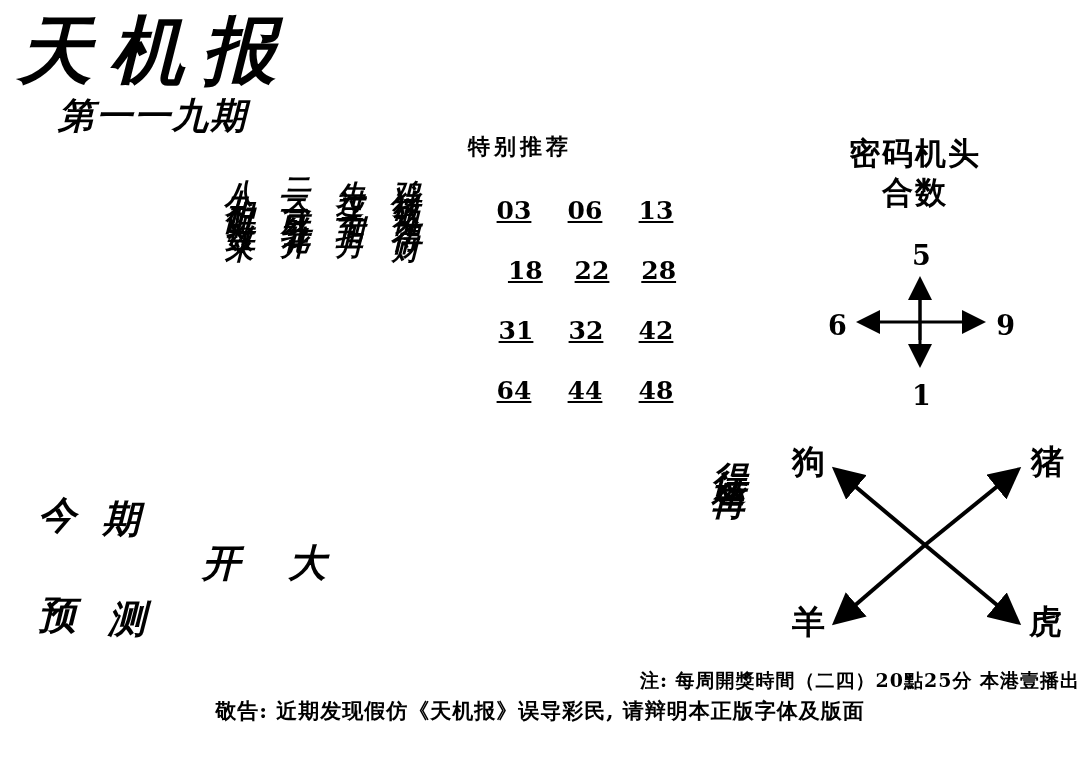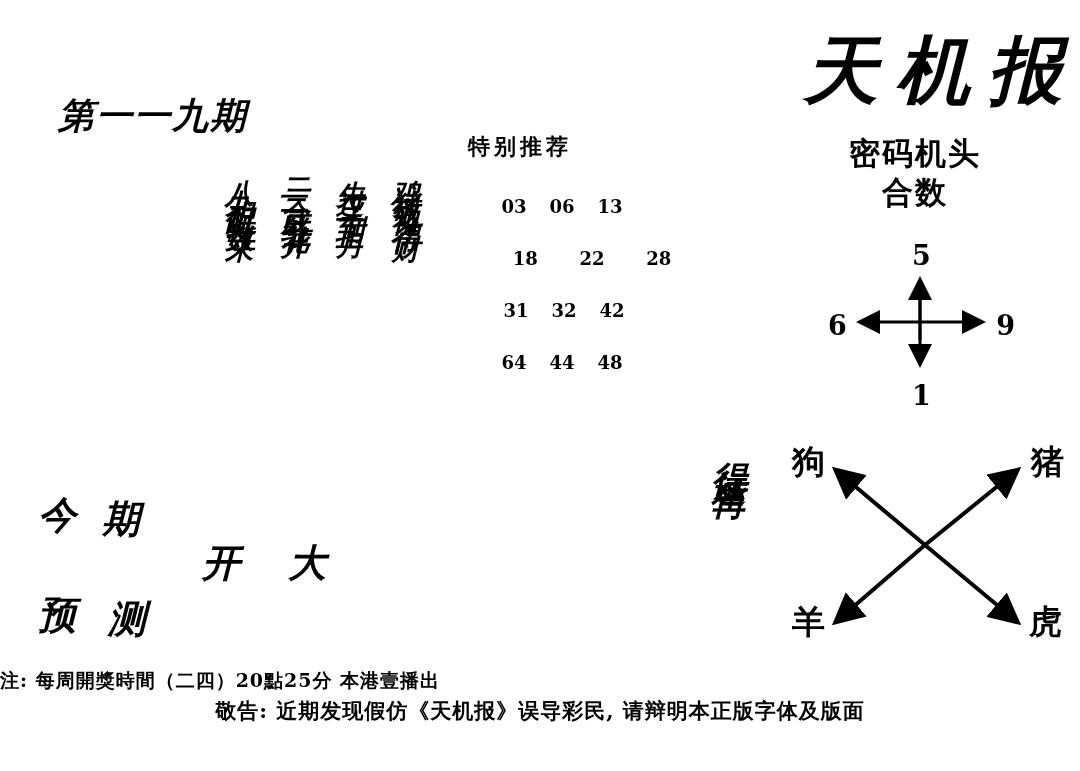--- a/index.html
+++ b/index.html
@@ -21,29 +21,28 @@
     width: 1080px;
     height: 771px;
   }
 
   
   .title {
     position: absolute;
     left: 0;
     top: 10px;
     width: 1080px;
-    text-align: right;
+    text-align: left;
     font-family: "DejaVu Serif", serif;
     font-size: 74px;
     font-weight: bold;
     letter-spacing: 18px;
     text-indent: 18px;
     font-style: italic;
     line-height: 1.1;
-    margin-top: 20px;
   }
 
   
   .issue {
     position: absolute;
     left: 58px;
     top: 92px;
     font-size: 36px;
     font-weight: bold;
     letter-spacing: 2px;
@@ -83,24 +82,26 @@
     letter-spacing: 4px;
   }
   .rec-grid {
     position: absolute;
     left: 490px;
     top: 196px;
     width: 190px;
   }
   .rec-row {
     display: flex;
-    font-size: 18px;
+    justify-content: space-between;
+    font-size: 25px;
     font-weight: bold;
     margin-bottom: 31px;
     font-family: "DejaVu Serif", serif;
+    text-decoration: underline;
   }
   .rec-row span { width: 48px; text-align: center; }
   .rec-row.r2 { padding-left: 14px; gap: 24px; }
   .rec-row.r3 { padding-left: 2px; }
 
   
   .code-head {
     position: absolute;
     left: 800px;
     top: 134px;
@@ -183,21 +184,21 @@
   .z-bl { left: 12px;  top: 170px; }
   .z-br { right: 8px;  top: 170px; }
   .x-svg { position: absolute; left: 0; top: 0; }
 
   
   .note1 {
     position: absolute;
     left: 0;
     top: 668px;
     width: 1080px;
-    text-align: left;
+    text-align: right;
     font-size: 19px;
     font-weight: bold;
     letter-spacing: 1px;
   }
   .note2 {
     position: absolute;
     left: 0;
     top: 697px;
     width: 1080px;
     text-align: center;

